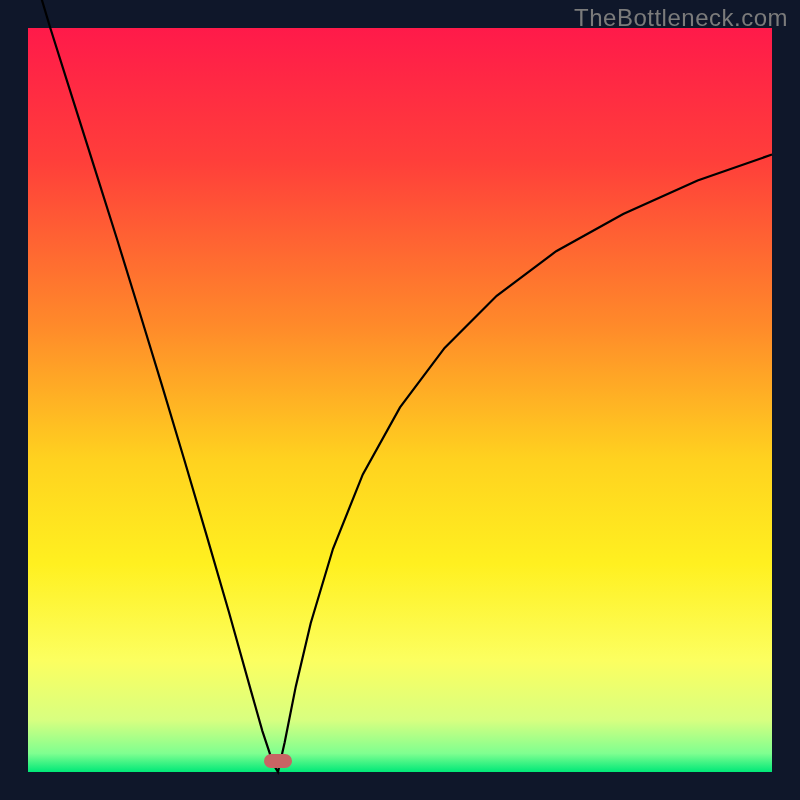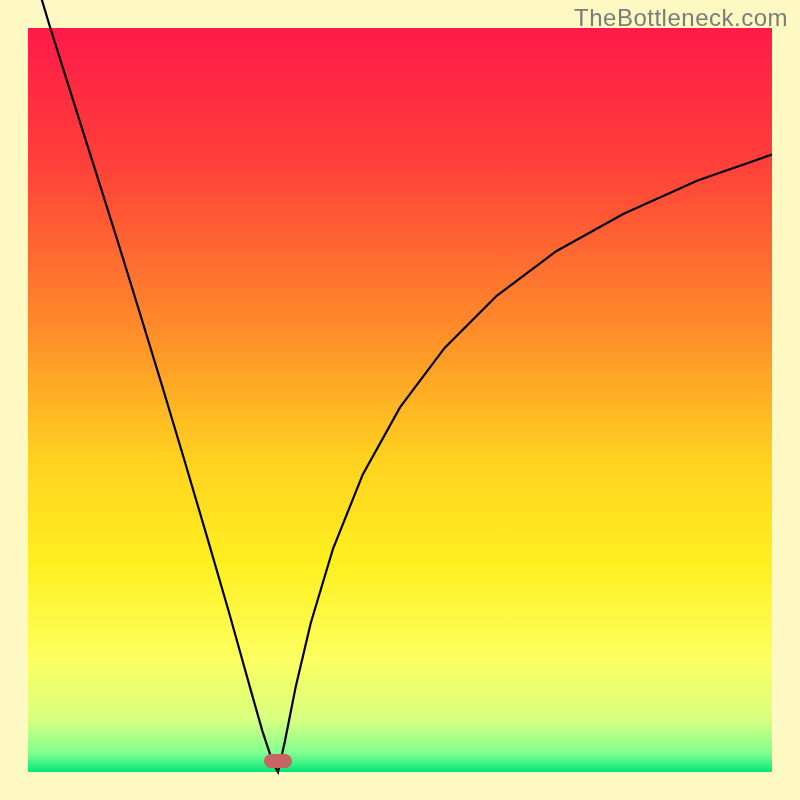--- a/index.html
+++ b/index.html
@@ -10,21 +10,21 @@
     background: #000;
     overflow: hidden;
     font-family: Arial, Helvetica, sans-serif;
   }
   .frame {
     position: absolute;
     left: 0;
     top: 0;
     width: 800px;
     height: 800px;
-    background: #fef9c3;
+    background: #0f172a;
   }
   .plot {
     position: absolute;
     left: 28px;
     top: 28px;
     width: 744px;
     height: 744px;
     
   }
   .watermark {

